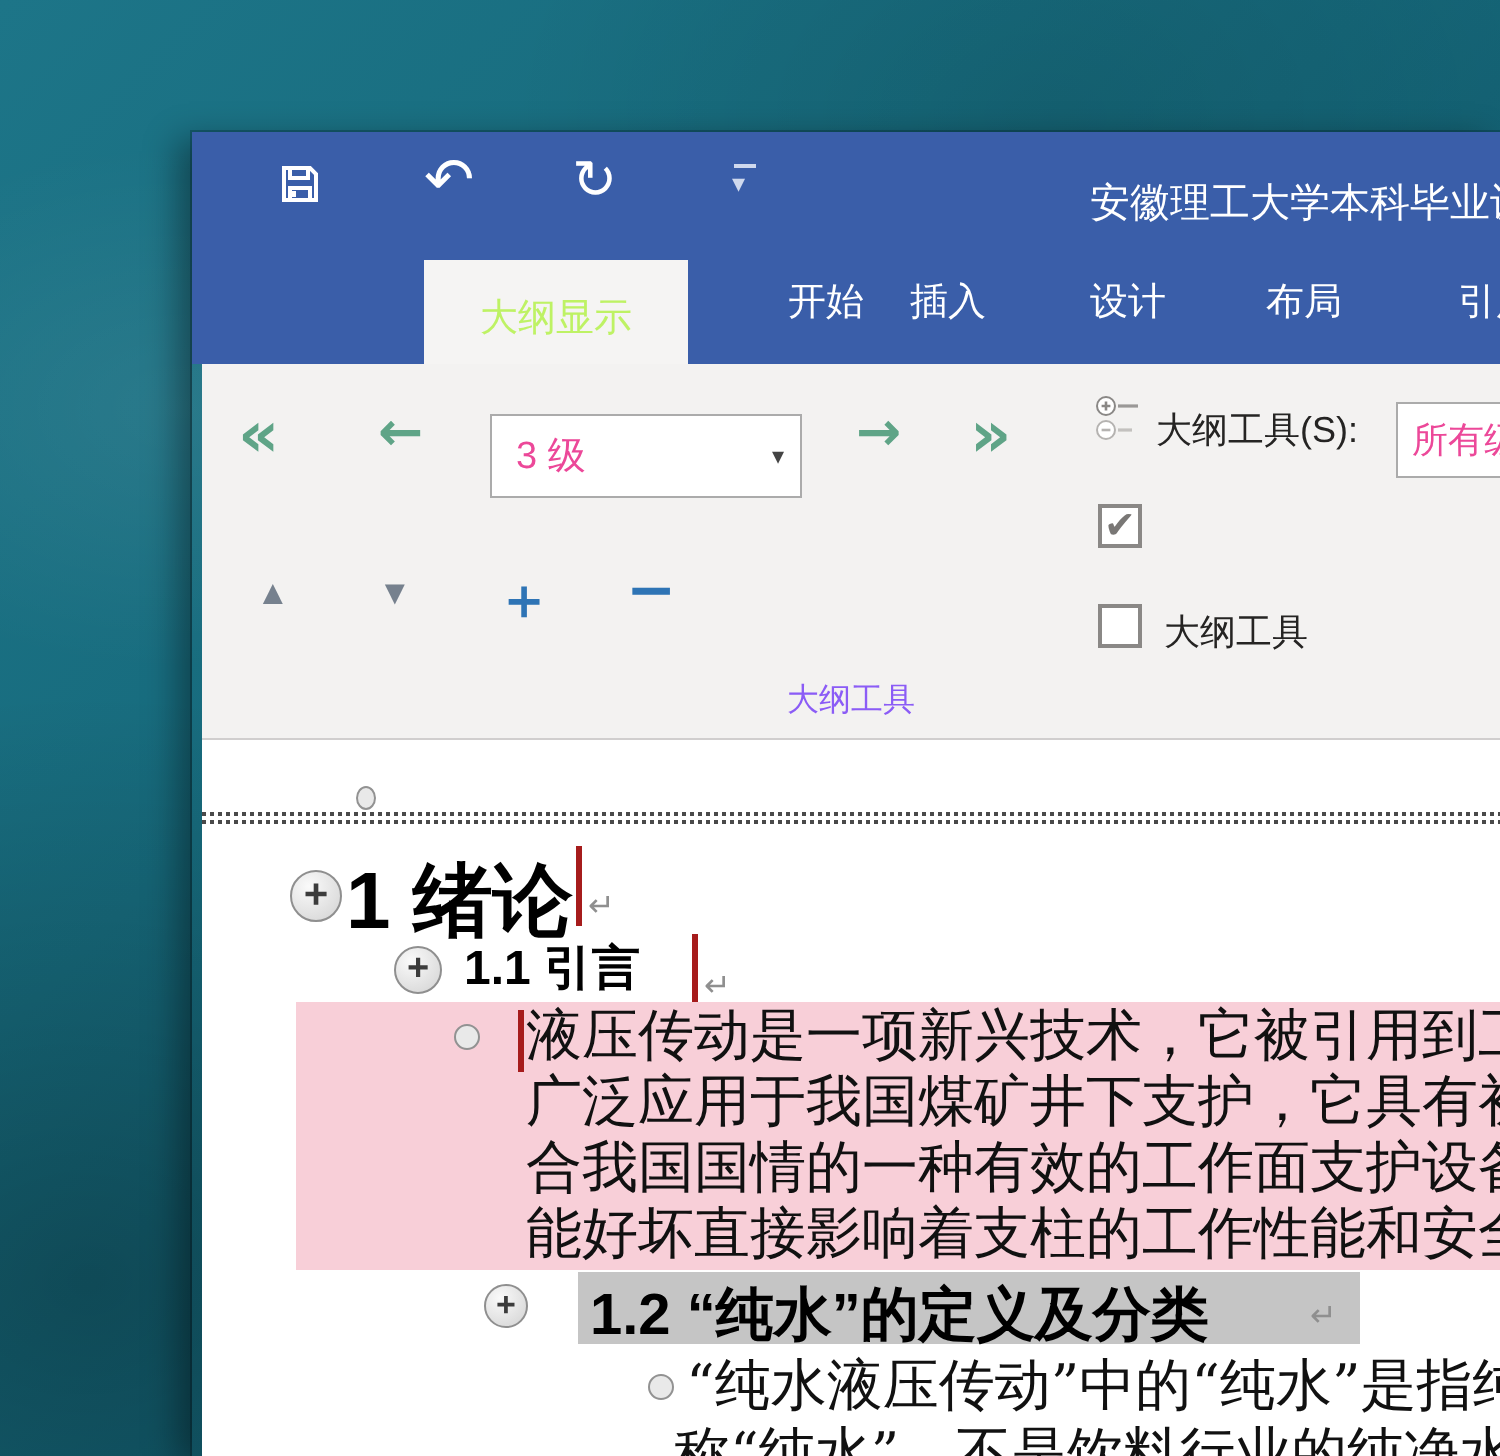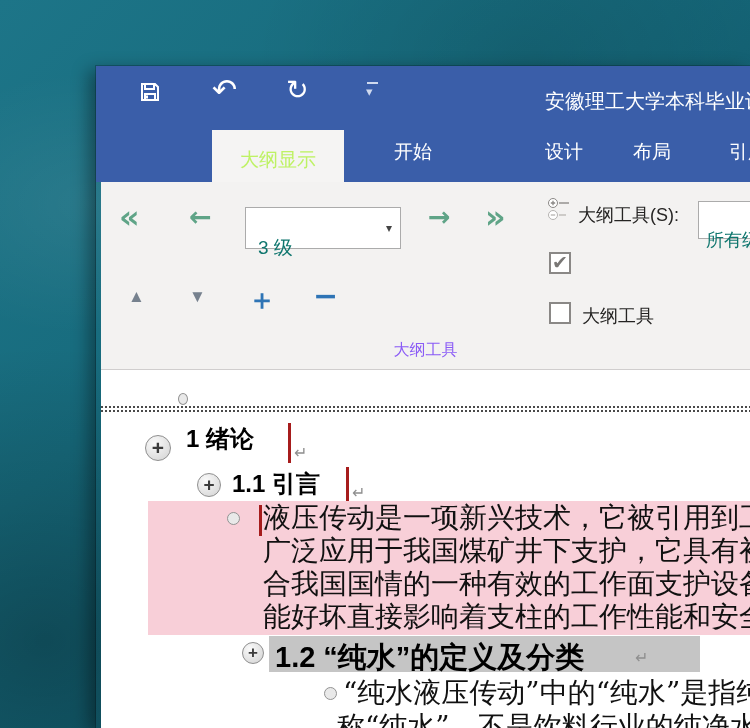--- a/index.html
+++ b/index.html
@@ -33,21 +33,21 @@
   .tab-active-bg { position:absolute; left:116px; top:8px; width:132px; height:52px; background:#f5f4f3; }
   .tab-active { position:absolute; left:182px; top:12px; height:52px; line-height:52px; font-size:19px;
                 color:#bef264; transform:translateX(-50%); white-space:nowrap; }
 
   
   .ribbon { position:absolute; left:5px; top:116px; width:649px; height:188px;
             background:#f3f2f1; border-bottom:1px solid #d0cece; }
   .rb { position:absolute; white-space:nowrap; }
   .garrow { color:#5fa487; font-weight:bold; font-family:"DejaVu Sans", sans-serif; cursor:default; }
   .combo { position:absolute; background:#fff; border:1px solid #ababab; }
-  .combo .val { position:absolute; left:12px; top:50%; transform:translateY(-50%); font-size:19px; color:#0f766e;margin-top:20px; }
+  .combo .val { position:absolute; left:12px; top:50%; transform:translateY(-50%); font-size:19px; color:#ec4899; }
   .combo .dd  { position:absolute; right:8px; top:50%; transform:translateY(-50%); font-size:12px; color:#444; }
   .tri { font-size:17px; color:#76818e; cursor:default; }
   .pm  { font-weight:900; color:#2e74b5; cursor:default; font-family:"DejaVu Sans", sans-serif; }
   .cb { position:absolute; width:22px; height:22px; background:#fff; border:2px solid #8a8886; }
   .cb .mark { position:absolute; left:1px; top:-3px; font-size:19px; color:#797775; }
   .rlabel { font-size:18px; color:#252423; }
   .grouplabel { position:absolute; left:0; width:649px; top:158px; text-align:center;
                 font-size:16px; color:#8b5cf6; }
 
   
@@ -77,20 +77,21 @@
       <div class="qat-icon undo-g">↶</div>
       <div class="qat-icon redo-g">↻</div>
       <div class="qat-icon qat-caret">▾</div>
       <div class="win-title">安徽理工大学本科毕业设</div>
     </div>
 
     <div class="tabrow">
       <div class="tab-active-bg"></div>
       <div class="tab-active">大纲显示</div>
       <div class="tab" style="left:290px;margin-left:27px;">开始</div>
+      <div class="tab" style="left:378px;">插入</div>
       <div class="tab" style="left:468px;">设计</div>
       <div class="tab" style="left:556px;">布局</div>
       <div class="tab" style="left:652px;">引用</div>
     </div>
 
     <div class="ribbon">
       <div class="rb garrow" style="left:18px; top:16px; font-size:32px;">«</div>
       <div class="rb garrow" style="left:88px; top:19px; font-size:27px;">←</div>
 
       <div class="combo" style="left:144px; top:25px; width:156px; height:42px;">
@@ -130,40 +131,40 @@
     </div>
 
     <div class="docarea">
 
       <div class="bodymark" style="left:77px; top:23px; width:10px; height:12px;"></div>
 
       <div class="pagebreak" style="top:36px;"></div>
       <div class="pagebreak" style="top:40px;"></div>
 
       <div class="plusmark" style="left:44px; top:65px; width:26px; height:26px; font-size:21px; line-height:24px; font-weight:bold;">+</div>
-      <div class="d hd" style="left:85px; top:53px; font-size:24px;">1 绪论</div>
+      <div class="d hd" style="left:72px; top:53px; font-size:40px;">1 绪论</div>
       <div class="caret" style="left:187px; top:53px; height:40px;"></div>
       <div class="pilcrow" style="left:193px; top:73px;">↵</div>
 
       <div class="plusmark" style="left:96px; top:103px; width:24px; height:24px; font-size:19px; line-height:22px; font-weight:bold;">+</div>
       <div class="d hd" style="left:131px; top:98px; font-size:24px;">1.1  引言</div>
       <div class="caret" style="left:245px; top:97px; height:35px;"></div>
       <div class="pilcrow" style="left:251px; top:113px;">↵</div>
 
       <div class="d" style="left:47px; top:131px; width:640px; height:134px; background:#f8cfd8;">
         <div class="bodymark" style="left:79px; top:11px; width:13px; height:13px;"></div>
         <div class="caret" style="left:111px; top:4px; height:31px;"></div>
         <div class="d serif" style="left:115px; top:0; font-size:28px; line-height:33px;">液压传动是一项新兴技术，它被引用到工业领</div>
         <div class="d serif" style="left:115px; top:33px; font-size:28px; line-height:33px;">广泛应用于我国煤矿井下支护，它具有初撑力</div>
         <div class="d serif" style="left:115px; top:66px; font-size:28px; line-height:33px;">合我国国情的一种有效的工作面支护设备。三</div>
         <div class="d serif" style="left:115px; top:99px; font-size:28px; line-height:33px;">能好坏直接影响着支柱的工作性能和安全性。</div>
       </div>
 
       <div class="plusmark" style="left:141px; top:272px; width:22px; height:22px; font-size:17px; line-height:20px; font-weight:bold;">+</div>
-      <div class="d" style="left:168px; top:266px; width:431px; height:36px; background:#c5c5c5;">
+      <div class="d" style="left:188px; top:266px; width:391px; height:36px; background:#c5c5c5;">
         <span class="hd" style="position:absolute; left:6px; top:2px; font-size:29px; white-space:nowrap;">1.2  “纯水”的定义及分类</span>
         <span class="pilcrow" style="left:366px; top:12px;">↵</span>
       </div>
 
       <div class="bodymark" style="left:223px; top:317px; width:13px; height:13px;"></div>
       <div class="d serif" style="left:242px; top:306px; font-size:28px; line-height:34px;">“纯水液压传动”中的“纯水”是指纯</div>
       <div class="d serif" style="left:236px; top:340px; font-size:28px; line-height:34px;">称“纯水”，不是饮料行业的纯净水</div>
     </div>
 
   </div>

